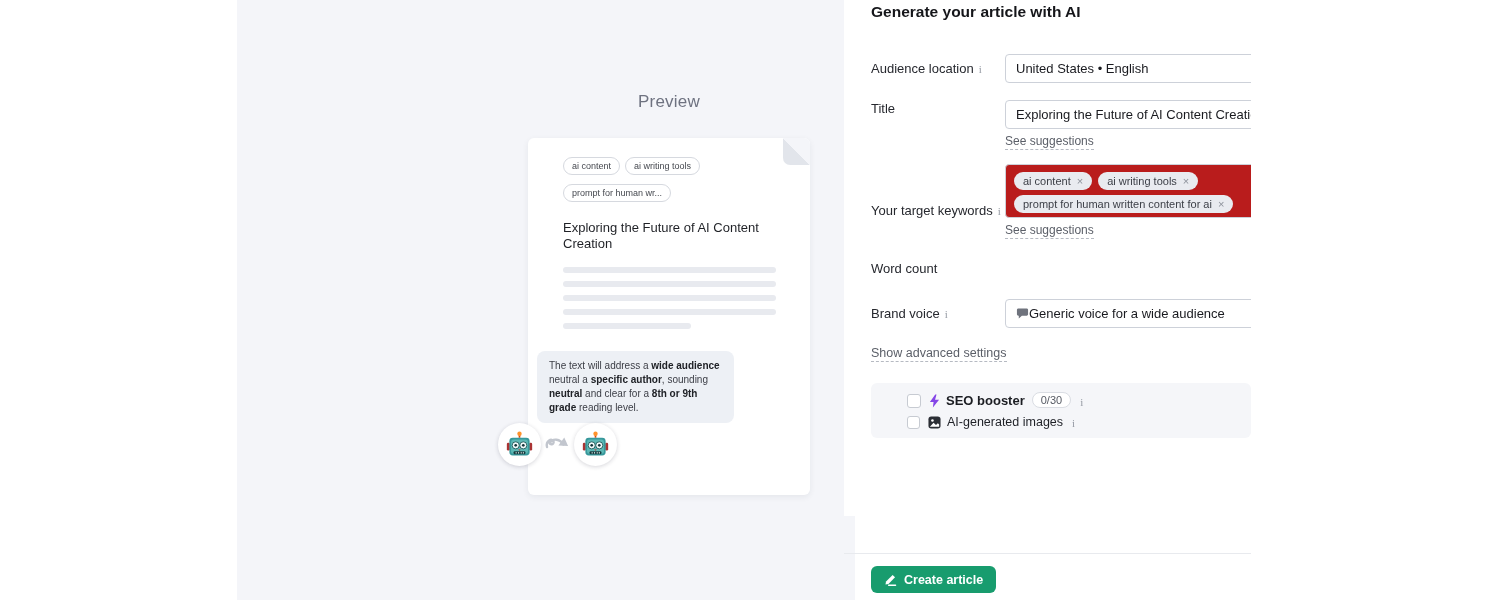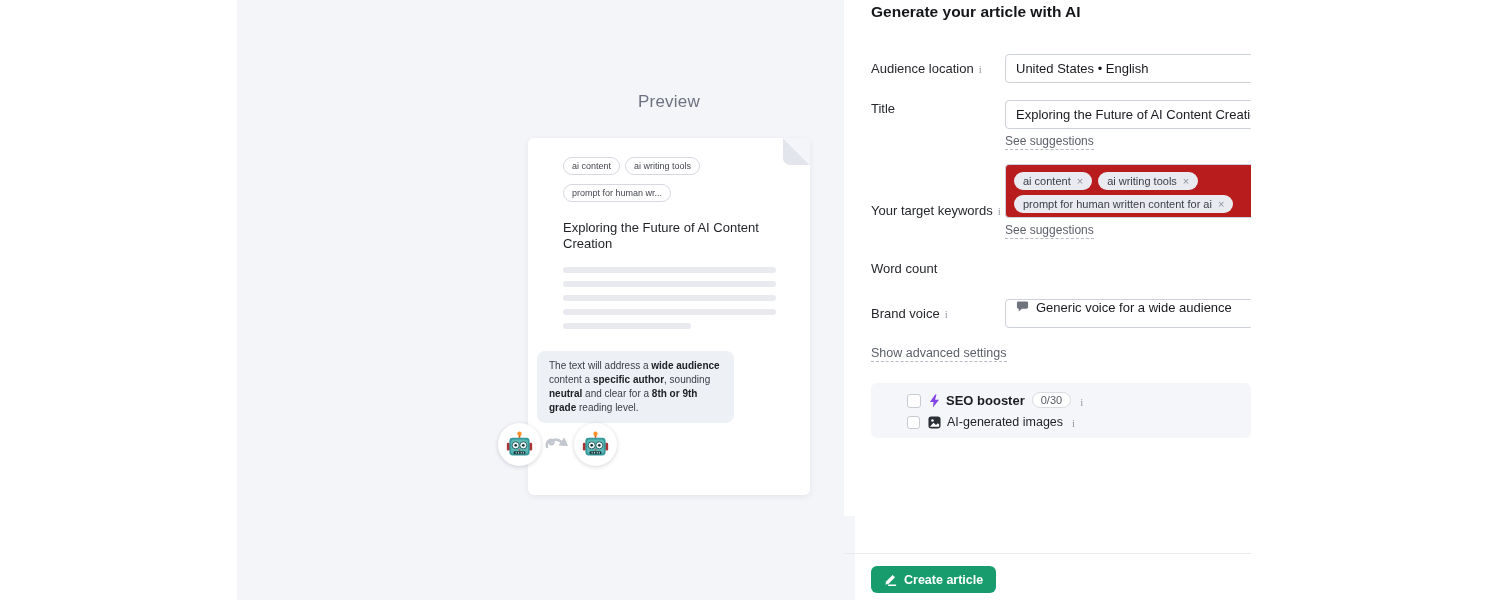--- a/index.html
+++ b/index.html
@@ -101,21 +101,21 @@
           <div class="skel-bar" style="width: 100%;"></div>
           <div class="skel-bar" style="width: 100%;"></div>
           <div class="skel-bar" style="width: 100%;"></div>
           <div class="skel-bar" style="width: 100%;"></div>
           <div class="skel-bar" style="width: 60%;"></div>
         </div>
     </div>
   </div>
 
   <div class="tooltip">
-    <span id="tooltip-text"><span>The text will address a </span><b>wide audience</b><span> content a </span><b>specific author</b><span>, sounding </span><b>neutral</b><span> and clear for a </span><b>8th or 9th grade</b><span> reading level.</span></span>
+    <span id="tooltip-text"><span>The text will address a </span><b>wide audience</b><span> neutral a </span><b>specific author</b><span>, sounding </span><b>neutral</b><span> and clear for a </span><b>8th or 9th grade</b><span> reading level.</span></span>
   </div>
 
   <div class="robot-badge" style="left:261px; top:423px;">
     <svg width="27" height="27" viewBox="0 0 32 32">
       <rect x="15" y="3" width="2" height="5" fill="#d9480f"></rect>
       <circle cx="16" cy="3.2" r="2.6" fill="#ff922b"></circle>
       <rect x="1" y="14" width="3.5" height="9" rx="1.5" fill="#a33"></rect>
       <rect x="27.5" y="14" width="3.5" height="9" rx="1.5" fill="#a33"></rect>
       <rect x="4" y="8" width="24" height="21" rx="4" fill="#37989b"></rect>
       <rect x="6" y="10" width="20" height="17" rx="3" fill="#5cb8b5"></rect>
@@ -171,21 +171,21 @@
     <input class="inp" style="top: 100px;" type="text" value="Exploring the Future of AI Content Creation">
     <div class="sugg-link" style="top:134px;">See suggestions</div>
 
     <div class="lbl" style="top:167px;margin-top:36px;"><span>Your target keywords</span><span class="info-i">i</span></div>
     <div class="kw-box" id="kw-chips"><span class="chip"><span>ai content</span><span class="x">×</span></span><span class="chip"><span>ai writing tools</span><span class="x">×</span></span><span class="chip"><span>prompt for human written content for ai</span><span class="x">×</span></span></div>
     <div class="sugg-link" style="top:223px;">See suggestions</div>
 
     <div class="lbl" style="top:261px;">Word count</div>
 
     <div class="lbl" style="top:306px;"><span>Brand voice</span><span class="info-i">i</span></div>
-    <div class="inp" style="top:299px; display:flex; align-items:flex-start; gap:7px; cursor:pointer;">
+    <div class="inp" style="top:299px; display:flex; align-items:center; gap:0; cursor:pointer;">
       <svg width="13" height="13" viewBox="0 0 14 14">
         <path d="M2.5 1.5 H11.5 C12.3 1.5 13 2.2 13 3 V7.8 C13 8.6 12.3 9.3 11.5 9.3 H6.3 L3 12.4 V9.3 H2.5 C1.7 9.3 1 8.6 1 7.8 V3 C1 2.2 1.7 1.5 2.5 1.5 Z" fill="#6f737d"></path>
       </svg>
       <span>Generic voice for a wide audience</span>
     </div>
 
     <div class="adv-link">Show advanced settings</div>
 
     <div class="addons">
       <div class="addon-row r1">

